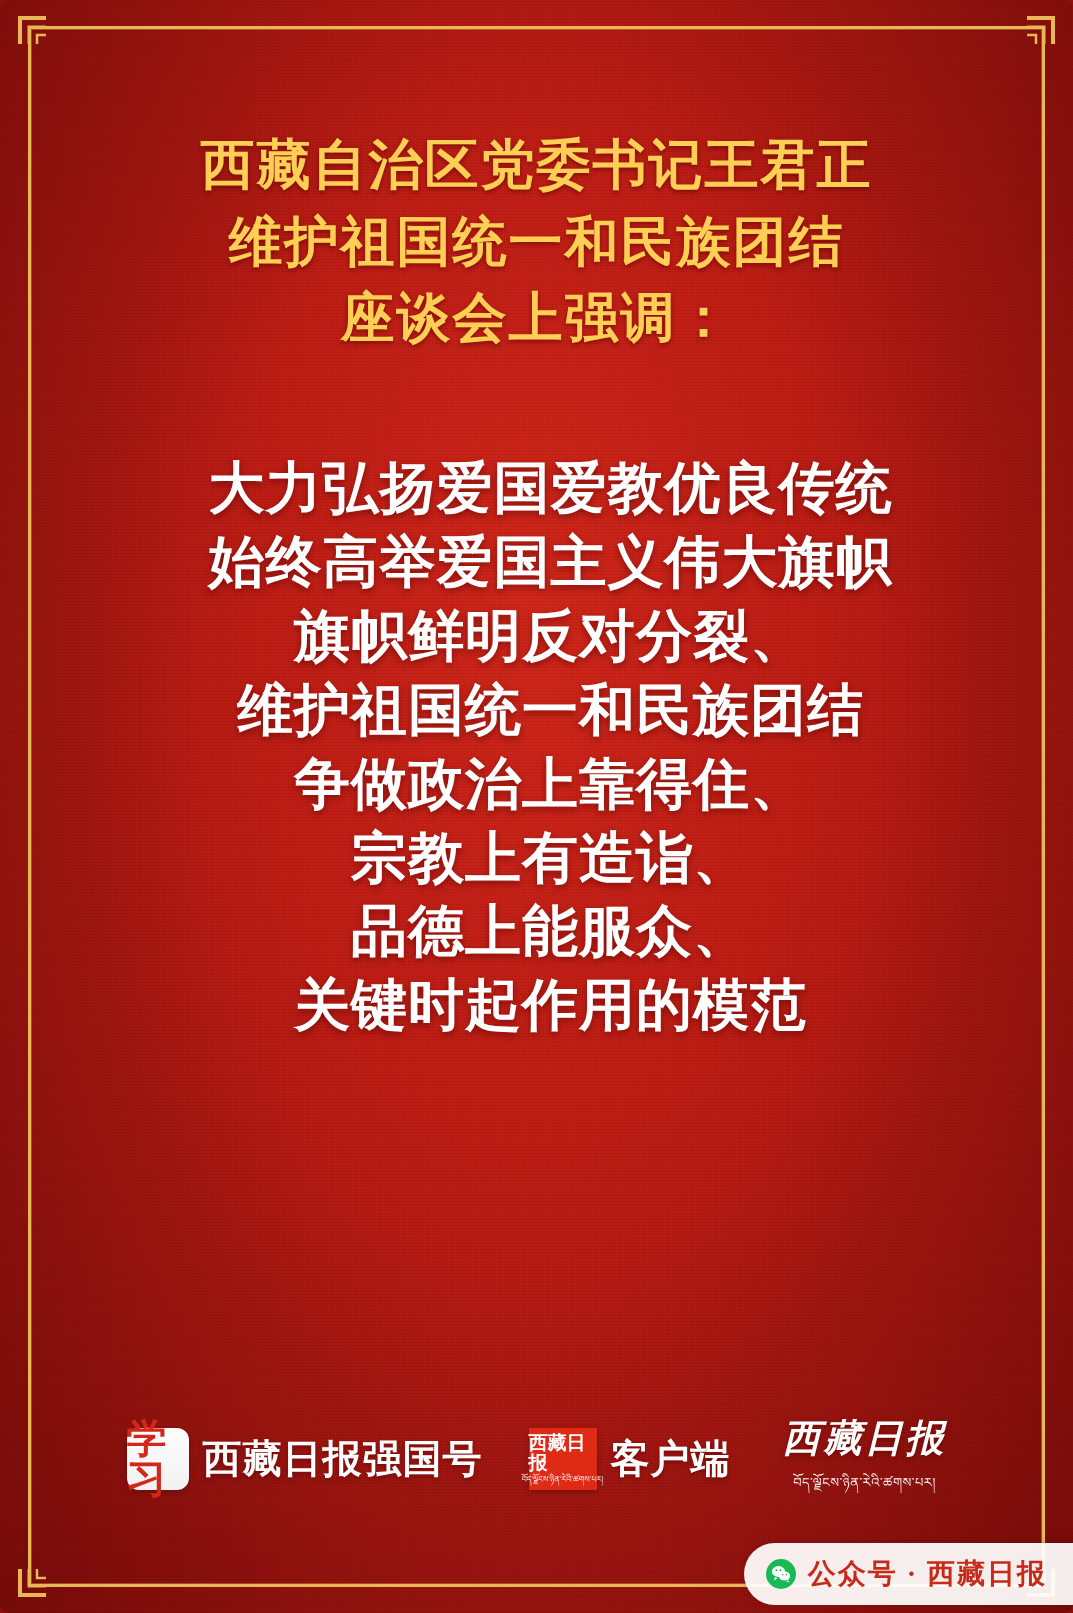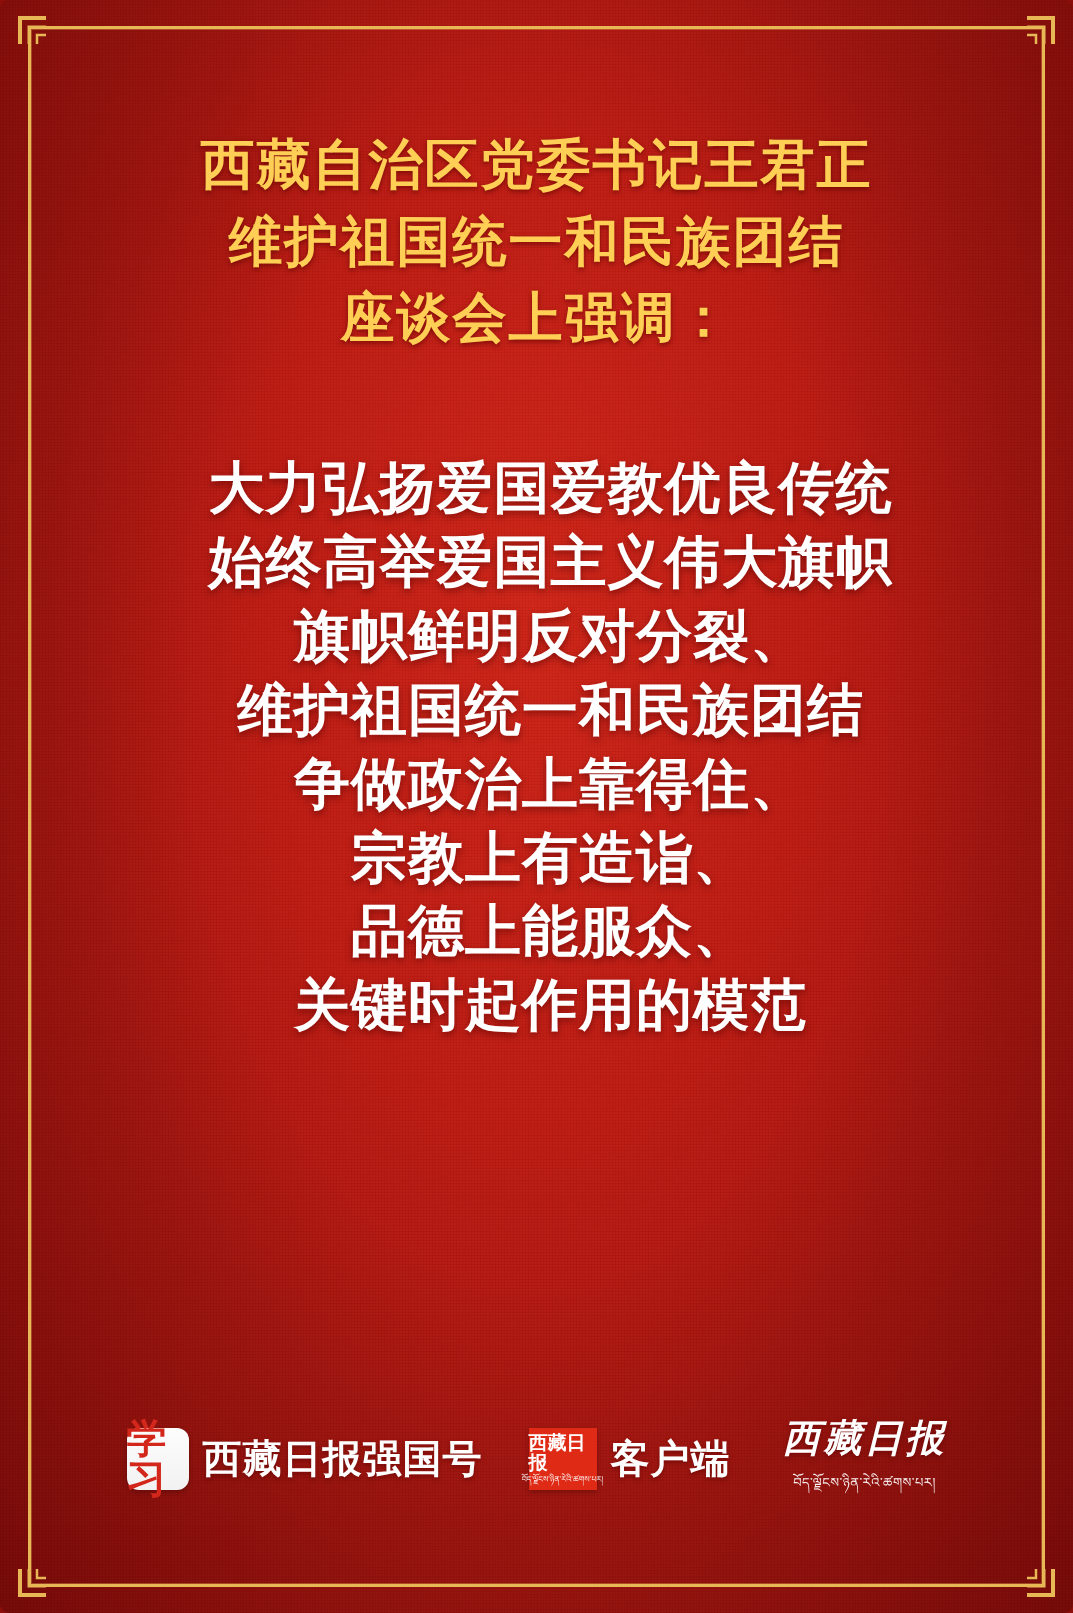--- a/index.html
+++ b/index.html
@@ -303,13 +303,28 @@
       </div>
       <div class="brand-label">客户端</div>
     </div>
 
     <div class="masthead">
       <div class="cn">西藏日报</div>
       <div class="tb">བོད་ལྗོངས་ཉིན་རེའི་ཚགས་པར།</div>
     </div>
   </div>
 
+  <div class="wechat-tag">
+    <div class="wechat-icon">
+      <svg width="20" height="18" viewBox="0 0 20 18">
+        <ellipse cx="7.5" cy="6.5" rx="6.6" ry="5.4" fill="#ffffff"></ellipse>
+        <path d="M4 12 L3 15.4 L6.6 13.3 Z" fill="#ffffff"></path>
+        <ellipse cx="13.5" cy="11" rx="5.6" ry="4.6" fill="#ffffff"></ellipse>
+        <path d="M17.2 15.2 L18.4 17.6 L15.2 16.2 Z" fill="#ffffff"></path>
+        <circle cx="5.4" cy="5.3" r="0.95" fill="#19b955"></circle>
+        <circle cx="9.4" cy="5.3" r="0.95" fill="#19b955"></circle>
+        <circle cx="11.8" cy="9.8" r="0.8" fill="#19b955"></circle>
+        <circle cx="15.3" cy="9.8" r="0.8" fill="#19b955"></circle>
+      </svg>
+    </div>
+    <div class="label">公众号 · 西藏日报</div>
+  </div>
 </div>
 
 </body></html>

